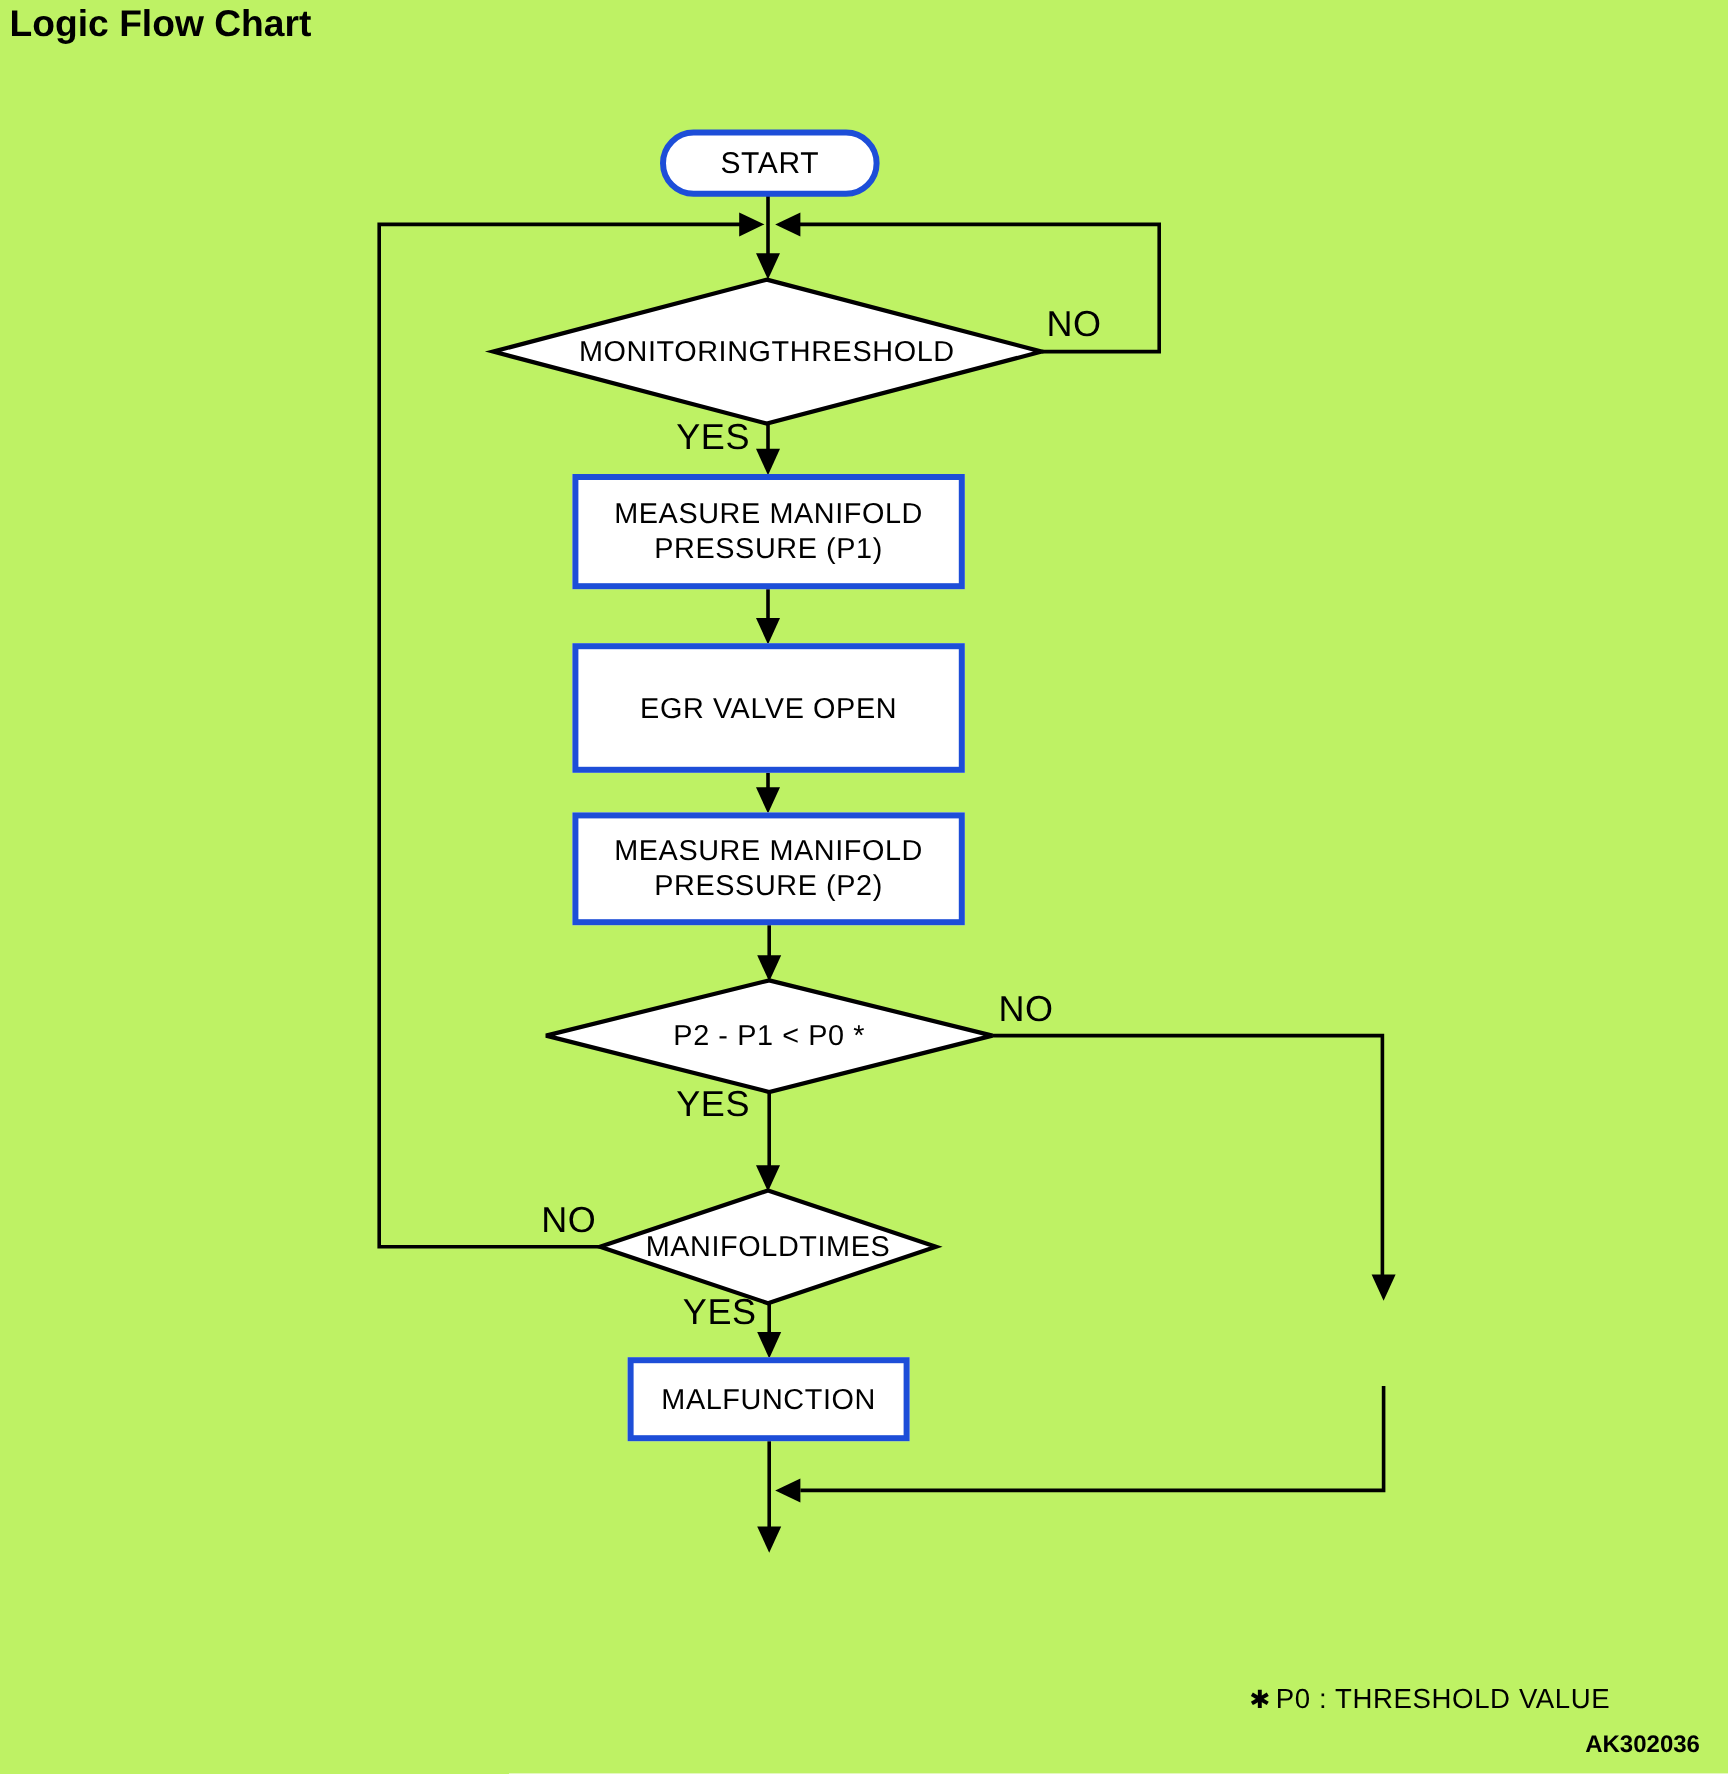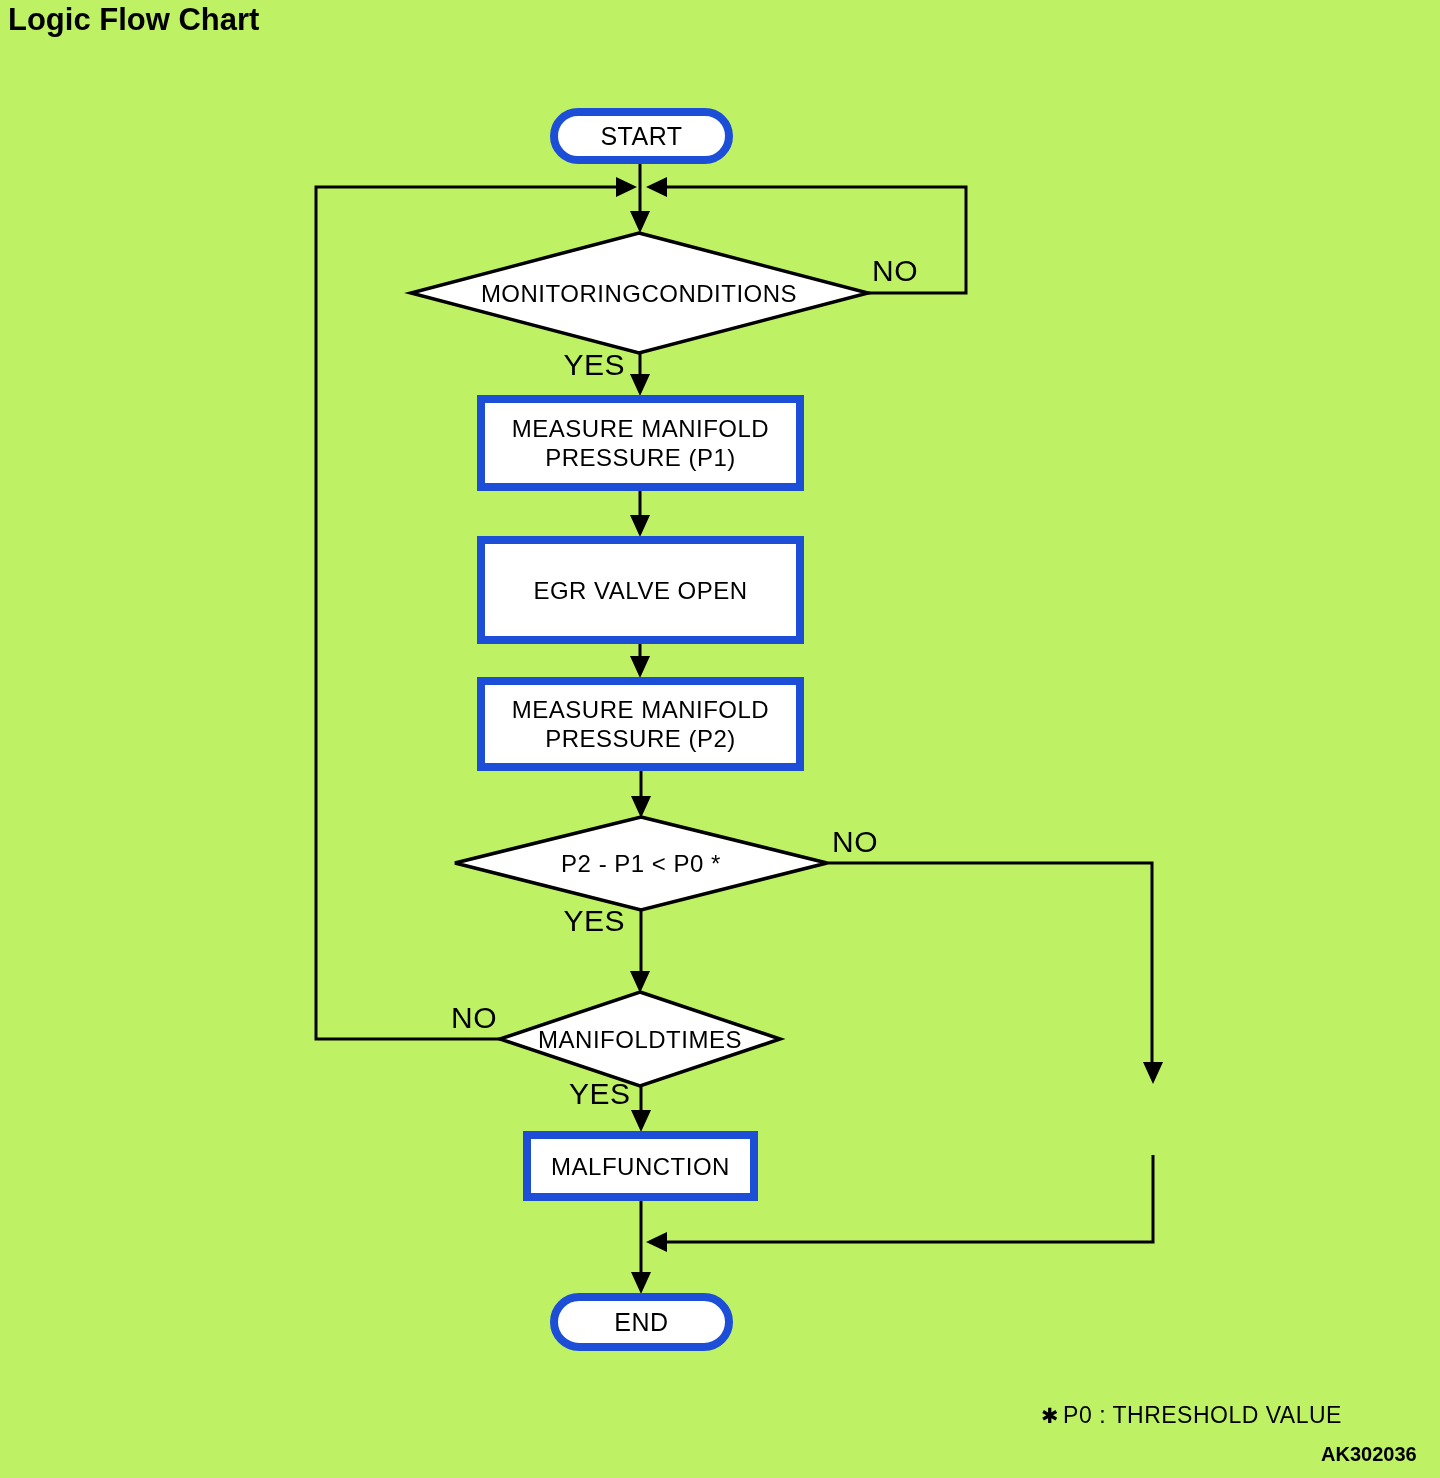--- a/index.html
+++ b/index.html
@@ -26,21 +26,21 @@
   }
   svg.wires {
     position: absolute;
     left: 0;
     top: 0;
   }
   .node {
     position: absolute;
     box-sizing: border-box;
     background: #ffffff;
-    border: 8px solid #1d4ed8;
+    border: 5px solid #1d4ed8;
     display: flex;
     flex-direction: column;
     align-items: center;
     justify-content: center;
     text-align: center;
     font-size: 24px;
     line-height: 29px;
     letter-spacing: 0.5px;
   }
   .terminal {
@@ -160,27 +160,24 @@
   <div class="node" style="left:477px; top:677px; width:327px; height:94px;">
     <span>MEASURE MANIFOLD</span>
     <span>PRESSURE (P2)</span>
   </div>
 
   <div class="node" style="left:523px; top:1131px; width:235px; height:70px;">
     <span>MALFUNCTION</span>
   </div>
 
 
-  <div class="node terminal" style="left:550px; top:1293px; width:183px; height:58px;">
-    <span>END</span>
-  </div>
 
   <div class="dlabel" style="left:479px; top:263px; width:320px; height:60px;">
     <span>MONITORING</span>
-    <span>CONDITIONS</span>
+    <span>THRESHOLD</span>
   </div>
 
   <div class="dlabel" style="left:481px; top:848px; width:320px; height:30px;">
     <span>P2 - P1 &lt; P0 *</span>
   </div>
 
   <div class="dlabel" style="left:520px; top:1011px; width:240px; height:56px;">
     <span>MANIFOLD</span>
     <span>TIMES</span>
   </div>

